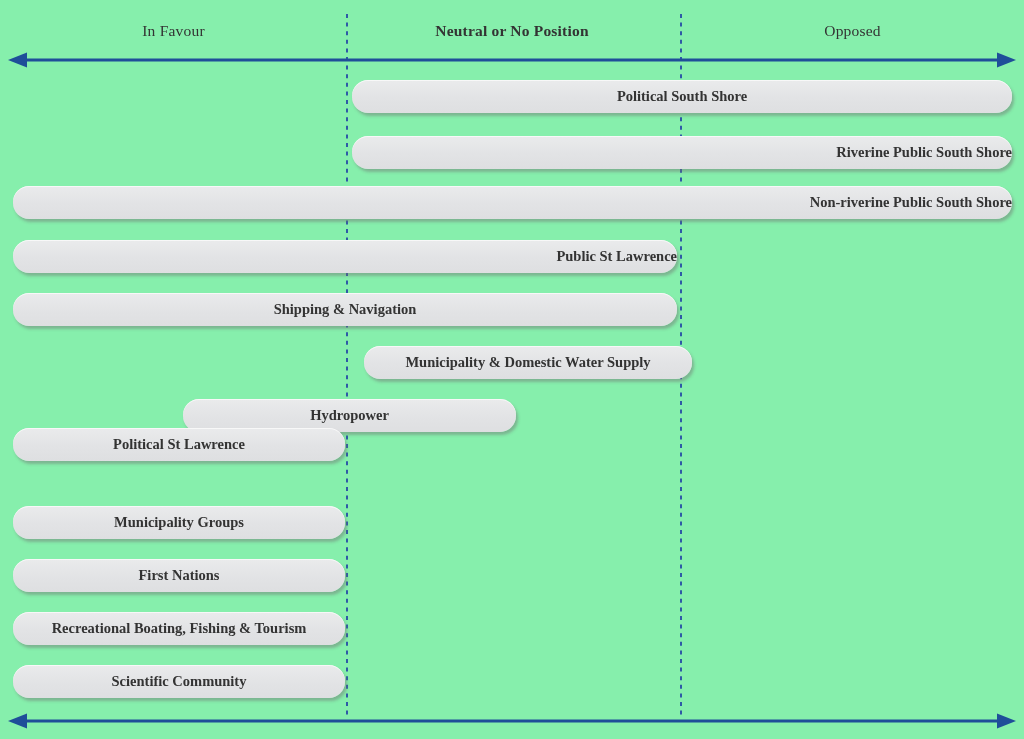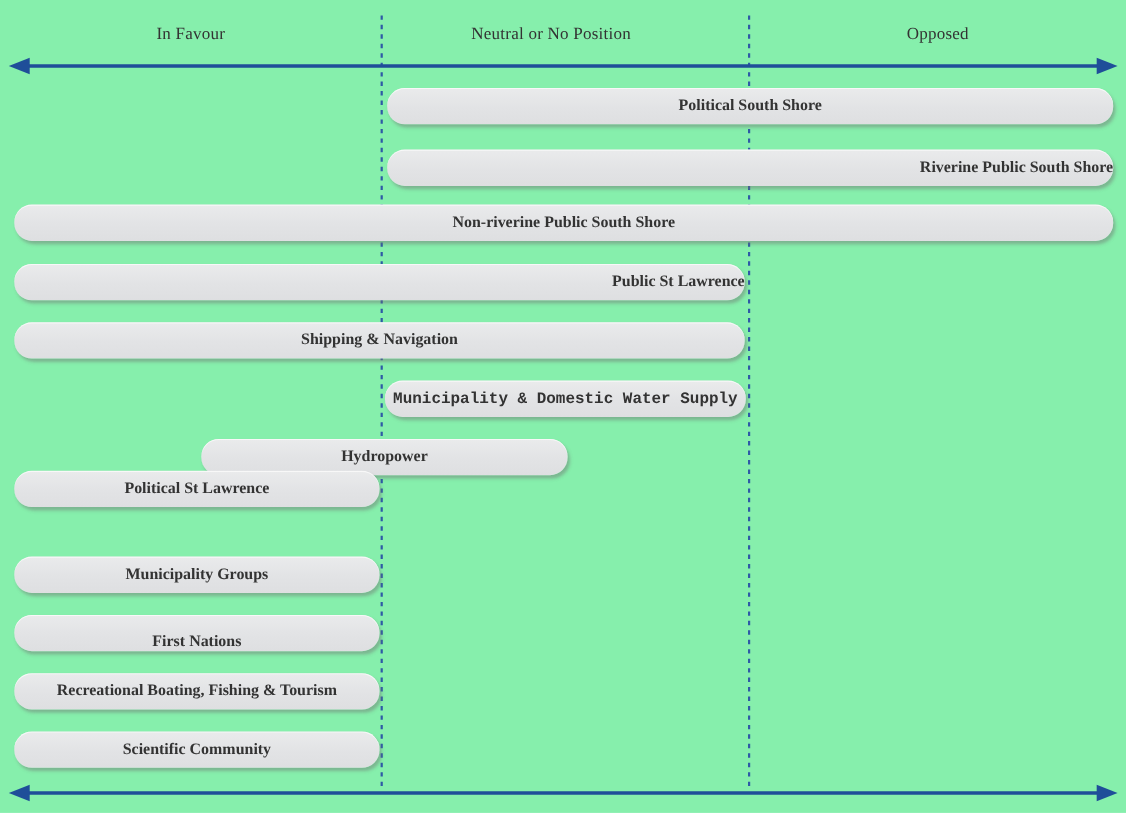--- a/index.html
+++ b/index.html
@@ -19,21 +19,21 @@
     position: absolute;
     top: 22px;
     height: 20px;
     text-align: center;
     font-size: 15.5px;
     font-weight: 400;
     color: #333333;
     letter-spacing: 0.2px;
   }
   #hdr-left  { left: 0px;   width: 347px; }
-  #hdr-mid   { left: 334px; width: 334px; }
+  #hdr-mid   { left: 345px; width: 334px; font-weight: bold; }
   #hdr-right { left: 681px; width: 343px; }
 
   #axis-svg {
     position: absolute;
     left: 0; top: 0;
     width: 1024px;
     height: 739px;
   }
   .bar {
     position: absolute;
@@ -79,42 +79,42 @@
     </g>
   </svg>
 
   <div id="bars">
       <div class="bar" style="left: 352px; width: 660px; top: 80px; height: 33px;">
         <span>Political South Shore</span>
       </div>
       <div class="bar" style="left: 352px; width: 660px; top: 136px; height: 33px; justify-content: flex-end;">
         <span>Riverine Public South Shore</span>
       </div>
-      <div class="bar" style="left: 13px; width: 999px; top: 186px; height: 33px;">
+      <div class="bar" style="left: 13px; width: 999px; top: 186px; height: 33px; justify-content: flex-end;">
         <span>Non-riverine Public South Shore</span>
       </div>
       <div class="bar" style="left: 13px; width: 664px; top: 240px; height: 33px; justify-content: flex-end;">
         <span>Public St Lawrence</span>
       </div>
       <div class="bar" style="left: 13px; width: 664px; top: 293px; height: 33px;">
         <span>Shipping &amp; Navigation</span>
       </div>
-      <div class="bar" style="left: 350px; width: 328px; top: 346px; height: 33px; font-family: Liberation Mono, monospace;">
+      <div class="bar" style="left: 364px; width: 328px; top: 346px; height: 33px;">
         <span>Municipality &amp; Domestic Water Supply</span>
       </div>
       <div class="bar" style="left: 183px; width: 333px; top: 399px; height: 33px;">
         <span>Hydropower</span>
       </div>
       <div class="bar" style="left: 13px; width: 332px; top: 428px; height: 33px;">
         <span>Political St Lawrence</span>
       </div>
       <div class="bar" style="left: 13px; width: 332px; top: 506px; height: 33px;">
         <span>Municipality Groups</span>
       </div>
-      <div class="bar" style="left: 13px; width: 332px; top: 559px; height: 33px; align-items: flex-end;">
+      <div class="bar" style="left: 13px; width: 332px; top: 559px; height: 33px;">
         <span>First Nations</span>
       </div>
       <div class="bar" style="left: 13px; width: 332px; top: 612px; height: 33px; text-align: center;">
         <span>Recreational Boating, Fishing &amp; Tourism</span>
       </div>
       <div class="bar" style="left: 13px; width: 332px; top: 665px; height: 33px;">
         <span>Scientific Community</span>
       </div>
     </div>
 

